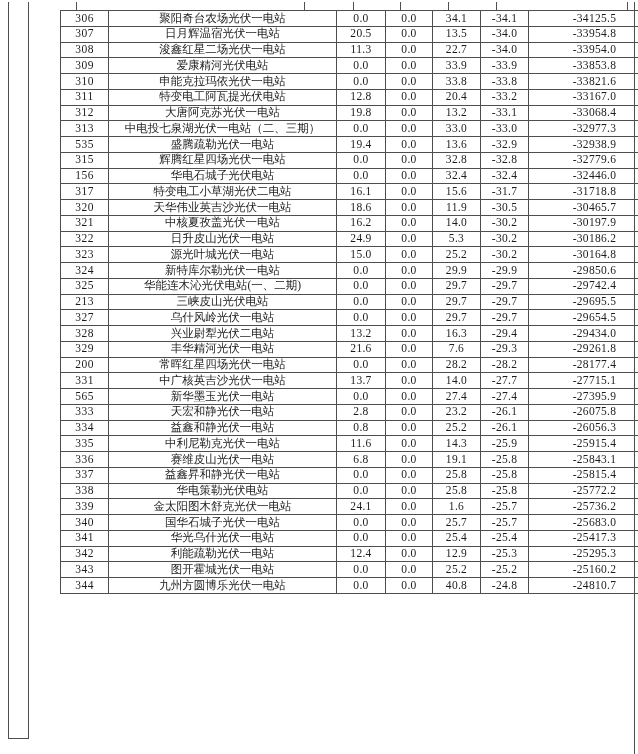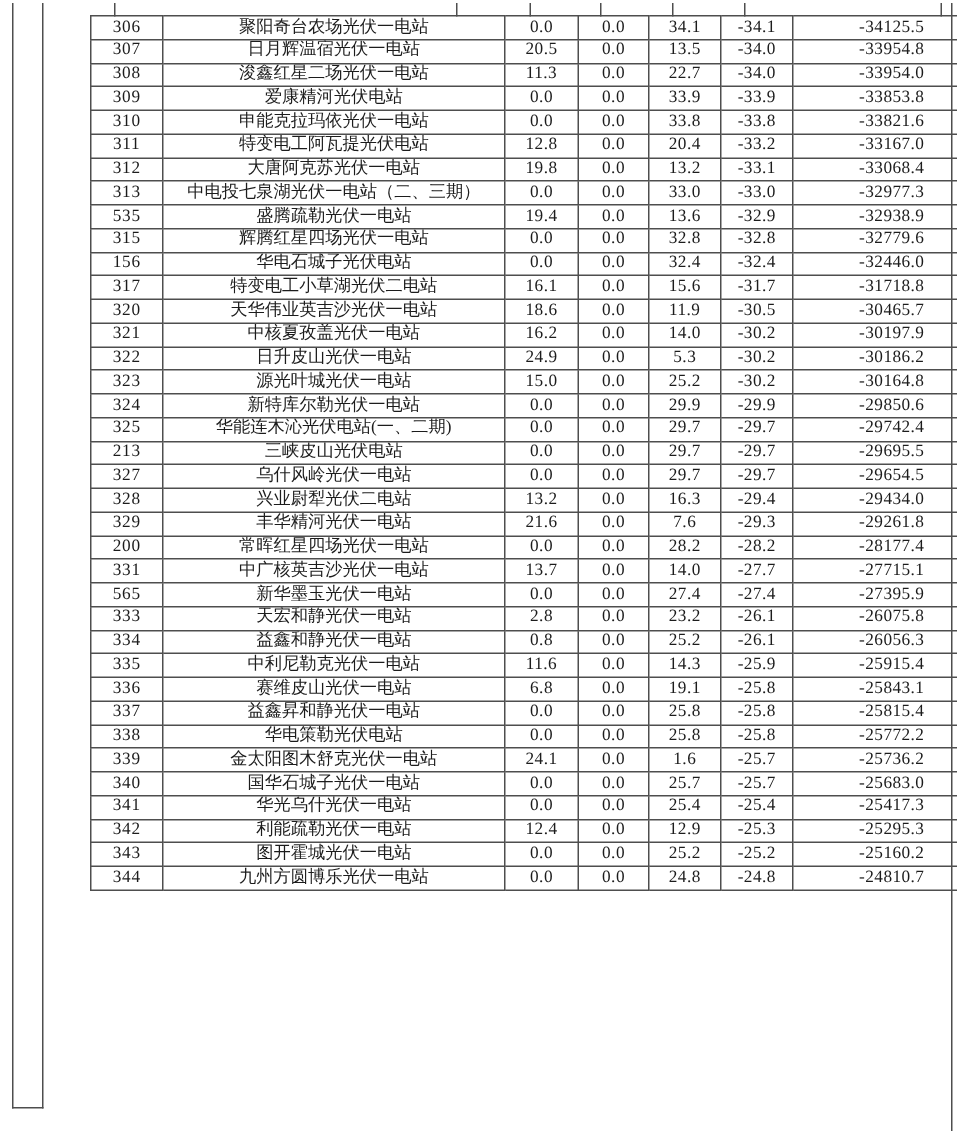--- a/index.html
+++ b/index.html
@@ -380,18 +380,18 @@
     <td class="val-cell">0.0</td>
     <td class="val-cell">25.2</td>
     <td class="val-cell">-25.2</td>
     <td class="val-cell">-25160.2</td>
   </tr>
       <tr>
     <td class="num-cell">344</td>
     <td class="name-cell">九州方圆博乐光伏一电站</td>
     <td class="val-cell">0.0</td>
     <td class="val-cell">0.0</td>
-    <td class="val-cell">24.8</td>
+    <td class="val-cell">40.8</td>
     <td class="val-cell">-24.8</td>
     <td class="val-cell">-24810.7</td>
   </tr>
     </tbody>
 </table>
 
 </body></html>

